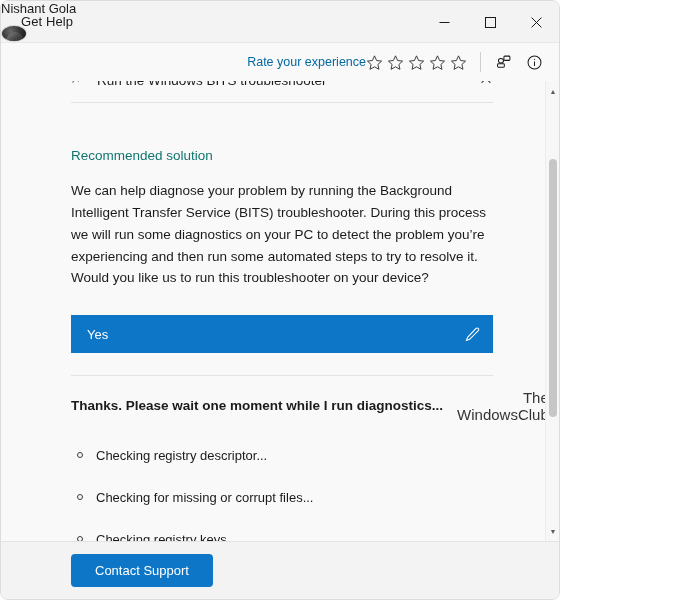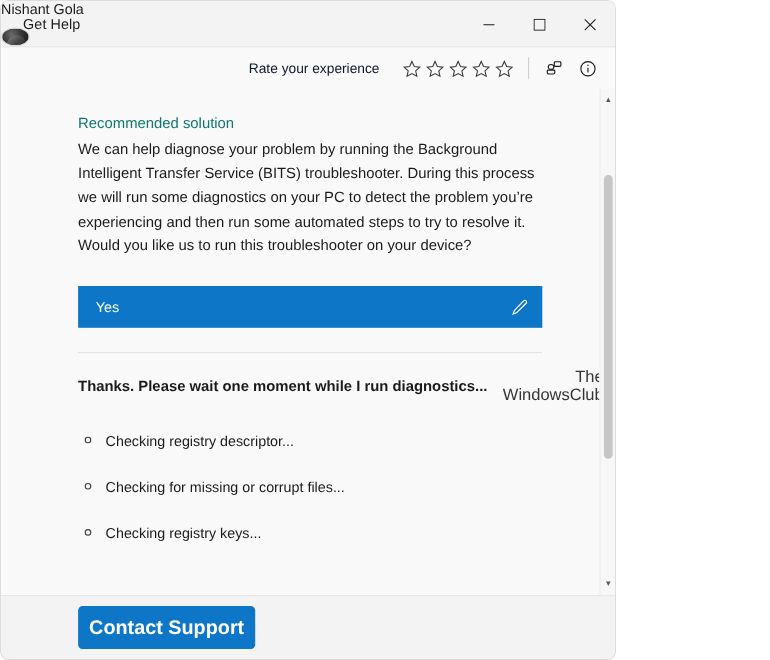--- a/index.html
+++ b/index.html
@@ -57,21 +57,21 @@
   }
   .win-btn svg { display:block; }
 
   
   .subheader {
     height:38px; flex:0 0 38px;
     background:#f9f9f9;
     display:flex; align-items:center; justify-content:flex-end;
     padding-right:12px; gap:0px;
   }
-  .rate-label { font-size:12.5px; color:#0f172a; margin-right:21px; }
+  .rate-label { font-size:12.5px; color:#0369a1; margin-right:0; }
   .stars { display:flex; gap:4px; align-items:center; }
   .star { width:17px; height:17px; color:#3c3c3c; display:block; }
   .hdr-sep {
     width:1px; height:20px; background:#cfcfcf;
     margin:0 9px 0 13px;
   }
   .hdr-icon {
     width:26px; height:26px;
     display:flex; align-items:center; justify-content:center;
     color:#1b1b1b;
@@ -105,21 +105,21 @@
   }
   .accordion .acc-label { flex:1 1 auto; }
   .acc-ico { width:16px; height:16px; color:#6b6b6b; flex:0 0 16px; }
   .acc-chev { width:14px; height:14px; color:#444; flex:0 0 14px; }
 
   .sec-title {
     font-size:13.5px; color:#0f766e;
     margin-top:45px;
   }
   .body-text {
-    margin-top:6px;
+    margin-top:17px;
     font-size:13.5px; line-height:1.62; color:#1b1b1b;
     max-width:444px;
   }
 
   .yes-bar {
     margin-top:26px;
     height:38px;
     background:#0d76c7;
     display:flex; align-items:center;
     padding:0 12px 0 16px;
@@ -196,22 +196,22 @@
   .footer {
     flex:0 0 58px; height:58px;
     background:#f3f3f3;
     border-top:1px solid #e3e3e3;
     display:flex; align-items:center;
     padding-left:70px;
   }
   .contact-btn {
     background:#0d76c7; color:#fff;
     border:none; border-radius:4px;
-    font-size:18px; font-family:"Liberation Sans", sans-serif;
-    padding:9px 10px; cursor:pointer;font-weight:bold;
+    font-size:13px; font-family:"Liberation Sans", sans-serif;
+    padding:9px 24px; cursor:pointer;
   }
 </style>
 </head>
 <body>
 
 <div class="window">
 
   <div class="titlebar">
     <div class="app-title">Get Help</div>
 
@@ -274,20 +274,29 @@
         <circle cx="10" cy="6.3" r="0.75" fill="currentColor" stroke="none"></circle>
       </svg>
     </div>
   </div>
 
   <div class="content-wrap">
 
     <div class="scroll-area">
       <div class="inner">
 
+        <div class="accordion">
+          <svg class="acc-ico" viewBox="0 0 20 20" fill="none" stroke="currentColor" stroke-width="1.3">
+            <polyline points="2,12 6,6 9,10 13,4 18,9"></polyline>
+          </svg>
+          <span class="acc-label">Run the Windows BITS troubleshooter</span>
+          <svg class="acc-chev" viewBox="0 0 16 16" fill="none" stroke="currentColor" stroke-width="1.3">
+            <polyline points="3,10 8,5 13,10"></polyline>
+          </svg>
+        </div>
 
         <div class="sec-title">Recommended solution</div>
 
         <div class="body-text">We can help diagnose your problem by running the Background Intelligent Transfer Service (BITS) troubleshooter. During this process we will run some diagnostics on your PC to detect the problem you’re experiencing and then run some automated steps to try to resolve it. Would you like us to run this troubleshooter on your device?</div>
 
         <div class="yes-bar">
           <span class="lbl">Yes</span>
           <svg class="pencil" viewBox="0 0 20 20" fill="none" stroke="currentColor" stroke-width="1.25">
             <path d="M14.2 2.9 a1.8 1.8 0 0 1 2.6 2.6 L6.6 15.7 L2.9 17 l1.3 -3.7 Z"></path>
           </svg>

